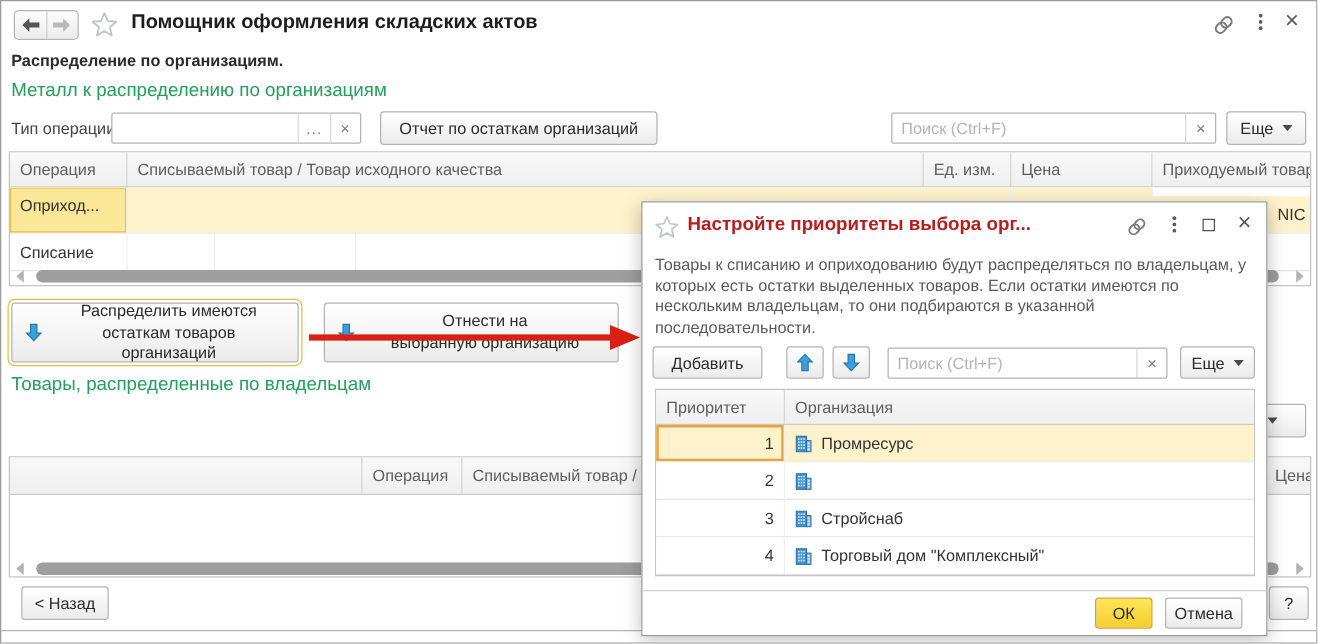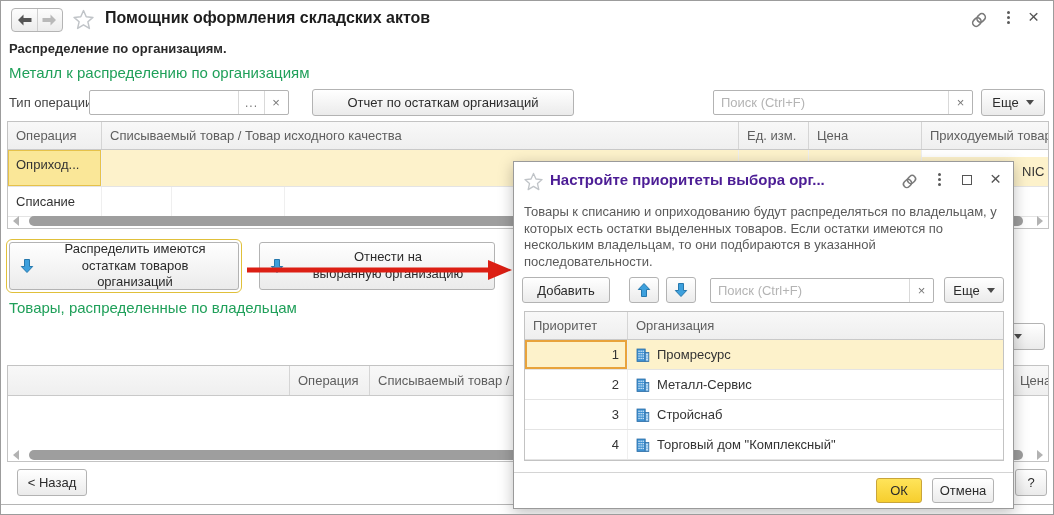--- a/index.html
+++ b/index.html
@@ -31,21 +31,21 @@
   .x-glyph { font-size:19px; line-height:19px; color:#555; cursor:pointer; }
   .max-box { width:10px; height:10px; border:1.5px solid #555; display:inline-block; cursor:pointer; }
 
   .subtitle { left:8px; top:40px; font-weight:bold; color:#2a2a2a; }
 
   
   .op-label { left:8px; top:94px; color:#444; }
   .op-field { left:88px; top:89px; width:200px; height:25px; }
   .op-field .mini-btn { width:26px; font-size:12px; letter-spacing:1px; }
   .op-field .clear, .search-box .clear { width:24px; font-size:13px; }
-  .report-btn { left:303px; top:88px; width:262px; height:27px;margin-left:8px; }
+  .report-btn { left:303px; top:88px; width:222px; height:27px; }
   .search1 { left:712px; top:89px; width:260px; height:25px; }
   .more-btn { height:27px; padding:0 10px; }
   .more1 { left:980px; top:88px; width:64px; }
 
   
   .tbl { background:#fff; border:1px solid #c3c3c3; }
   .t-head { display:flex; background:linear-gradient(#f8f8f8,#efefef); border-bottom:1px solid #c9c9c9; }
   .th { line-height:27px; padding:0 8px; color:#5e5e5e; border-right:1px solid #d5d5d5; white-space:nowrap; overflow:hidden; cursor:pointer; }
   .t-row { display:flex; border-bottom:1px solid #e4e4e4; background:#fff; cursor:pointer; }
   .td { line-height:29px; padding:0 8px; border-right:1px solid #efefef; white-space:nowrap; overflow:hidden; }
@@ -79,21 +79,21 @@
   .tbl2 .th { line-height:29px; }
   .c2-blank{width:282px;} .c2-op{width:80px;} .c2-item{width:642px;} .c2-price{flex:1; border-right:none;}
   .t2-body { height:50px; background:#fff; }
 
   .back-btn { left:16px; top:468px; width:70px; height:27px; }
   .help-btn { left:1014px; top:468px; width:32px; height:27px; }
   .bottom-line { left:0; right:0; top:503px; border-top:1px solid #b5b5b5; }
 
   
   .dialog { left:512px; top:160px; width:501px; height:348px; background:#fff; border:1px solid #9a9a9a; box-shadow:0 4px 14px rgba(0,0,0,.25); z-index:20; }
-  .dlg-title { left:36px; top:9px; font-size:15px; font-weight:bold; color:#4c1d95; white-space:nowrap; }
+  .dlg-title { left:36px; top:9px; font-size:15px; font-weight:bold; color:#b91c1c; white-space:nowrap; }
   .dlg-desc { left:10px; top:42px; width:476px; color:#5a5a5a; line-height:16.5px; }
   .add-btn { left:8px; top:115px; width:88px; height:26px; }
   .sq-btn { width:30px; height:26px; }
   .up-btn { left:115px; top:115px; }
   .down-btn { left:152px; top:115px; }
   .dlg-search { left:196px; top:116px; width:224px; height:25px; }
   .dlg-more { left:430px; top:115px; width:60px; height:26px; }
 
   .dlg-tbl { left:10px; top:149px; width:480px; }
   .cp { width:103px; } .corg { flex:1; border-right:none; display:flex; align-items:center; gap:7px; }
@@ -334,21 +334,20 @@
                 <rect x="4.5" y="7.4" width="1.3" height="1.3"></rect>
                 <rect x="6.6" y="7.4" width="1.3" height="1.3"></rect>
                 <rect x="2.4" y="9.8" width="1.3" height="1.3"></rect>
                 <rect x="4.5" y="9.8" width="1.3" height="1.3"></rect>
                 <rect x="6.6" y="9.8" width="1.3" height="1.3"></rect>
                 <rect x="10.2" y="6" width="1.6" height="1.3"></rect>
                 <rect x="10.2" y="8.4" width="1.6" height="1.3"></rect>
                 <rect x="10.2" y="10.8" width="1.6" height="1.3"></rect>
               </g>
             </svg>
-          <span>Металл-Сервис</span>
         </div>
       </div>
 
       <div class="t-row">
         <div class="td cp num">3</div>
         <div class="td corg">
           <svg width="14" height="14" viewBox="0 0 14 14">
               <rect x="1" y="1" width="8.2" height="12.5" fill="#3f92d2" stroke="#2d6ea6" stroke-width="0.8"></rect>
               <rect x="9.2" y="4.5" width="3.6" height="9" fill="#7db9e8" stroke="#2d6ea6" stroke-width="0.8"></rect>
               <g fill="#dcecfa">

